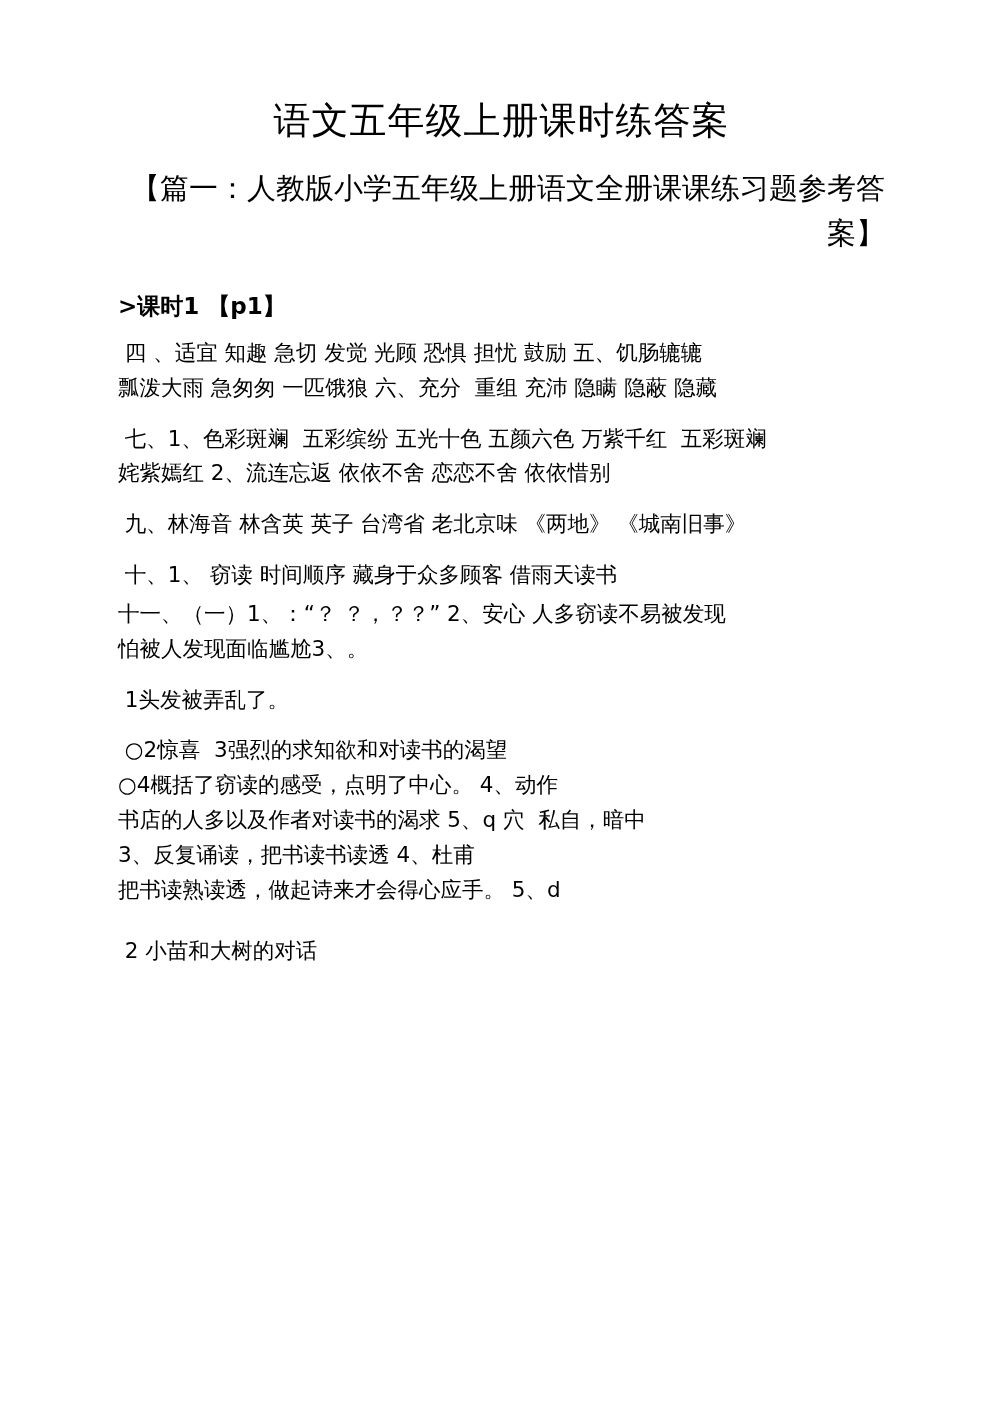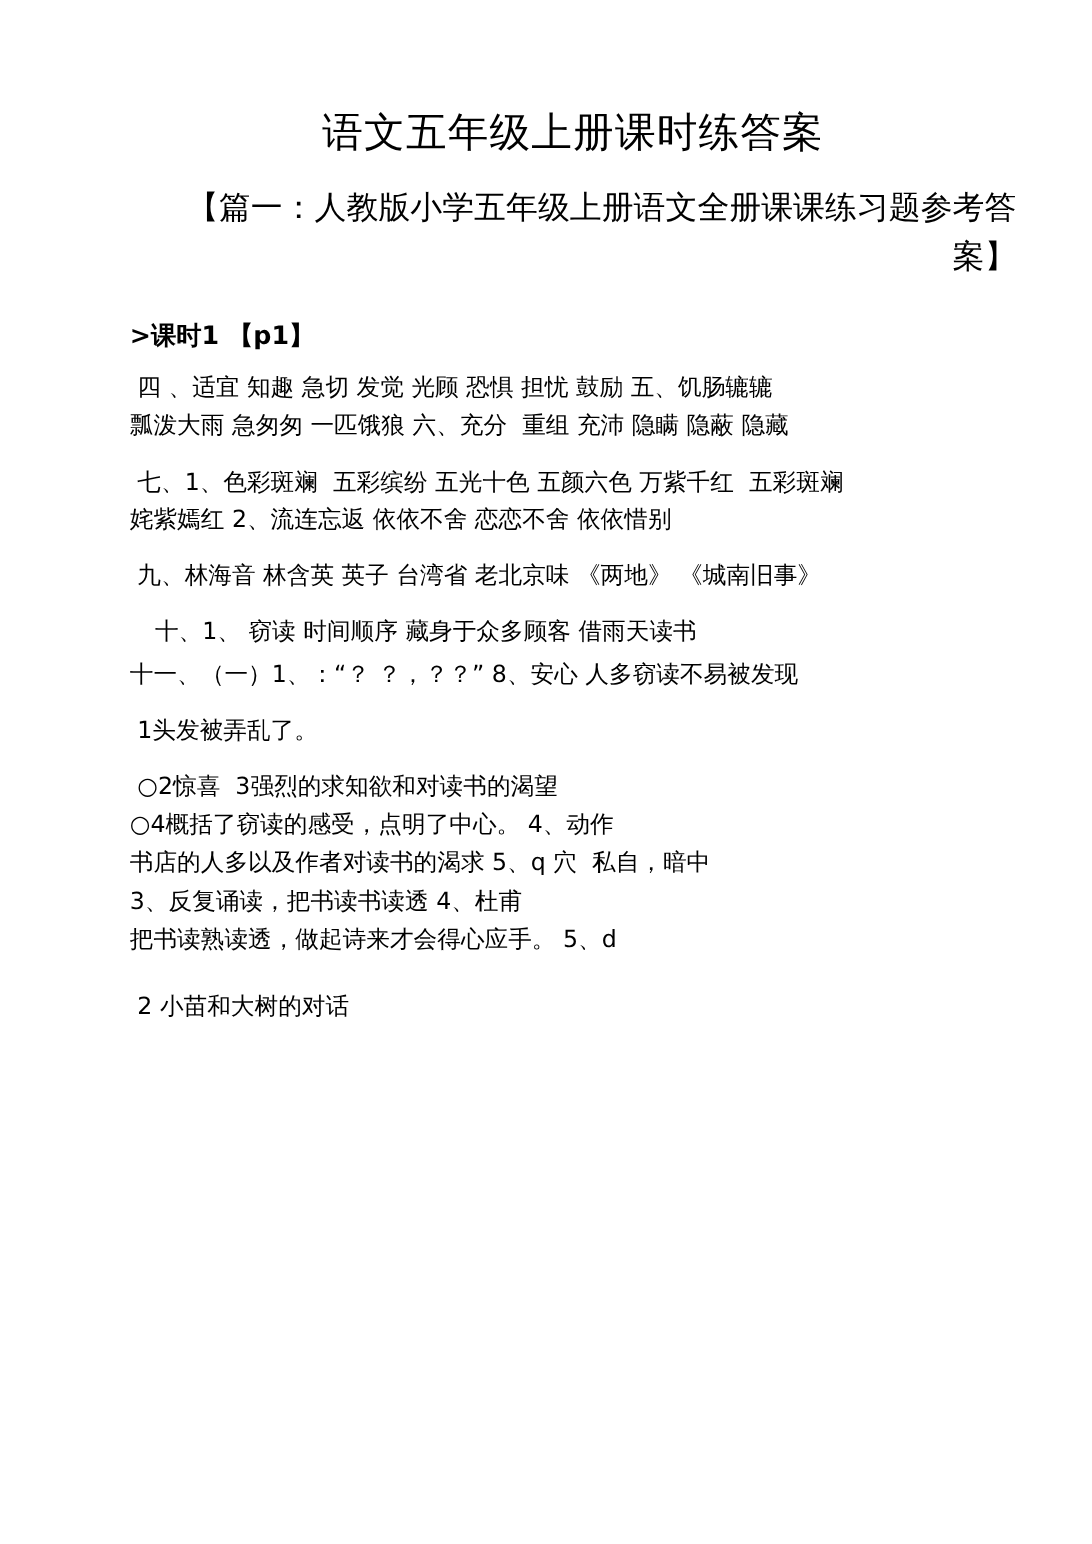--- a/index.html
+++ b/index.html
@@ -11,21 +11,21 @@
     width: 993px;
     height: 1404px;
     font-family: "DejaVu Sans", "Liberation Sans", sans-serif;
     color: #000000;
     overflow: hidden;
   }
   .page {
     width: 993px;
     height: 1068px;
     box-sizing: border-box;
-    padding: 96px 69px 40px 118px;
+    padding: 96px 108px 40px 118px;
     position: relative;
   }
   .doc-title {
     text-align: center;
     font-size: 37px;
     line-height: 1.35;
     font-weight: 400;
     font-family: "DejaVu Serif", "Liberation Serif", serif;
     margin: 0 0 20px 0;
     letter-spacing: 1px;
@@ -45,21 +45,20 @@
     line-height: 1.4;
   }
   .para {
     font-size: 21.5px;
     line-height: 1.62;
     margin: 0 0 16px 0;
     word-break: break-all;
   }
   .para.tight {
     margin-bottom: 4px;
-    margin-left: 16px;
   }
   .para .ln {
     display: block;
     white-space: pre-wrap;
   }
   .spacer-sm { height: 10px; }
 </style>
 </head>
 <body>
 
@@ -83,21 +82,22 @@
 
   <div class="para">
     <span class="ln"> 九、林海音 林含英 英子 台湾省 老北京味 《两地》 《城南旧事》</span>
   </div>
 
   <div class="para tight">
     <span class="ln"> 十、1、 窃读 时间顺序 藏身于众多顾客 借雨天读书</span>
   </div>
 
   <div class="para">
-    <span class="ln">十一、（一）1、：“？ ？，？？” 8、安心 人多窃读不易被发现</span>
+    <span class="ln">十一、（一）1、：“？ ？，？？” 2、安心 人多窃读不易被发现</span>
+    <span class="ln">怕被人发现面临尴尬3、。</span>
   </div>
 
   <div class="para">
     <span class="ln"> 1头发被弄乱了。</span>
   </div>
 
   <div class="para">
     <span class="ln"> ○2惊喜  3强烈的求知欲和对读书的渴望</span>
     <span class="ln">○4概括了窃读的感受，点明了中心。 4、动作</span>
     <span class="ln">书店的人多以及作者对读书的渴求 5、q 穴  私自，暗中</span>

